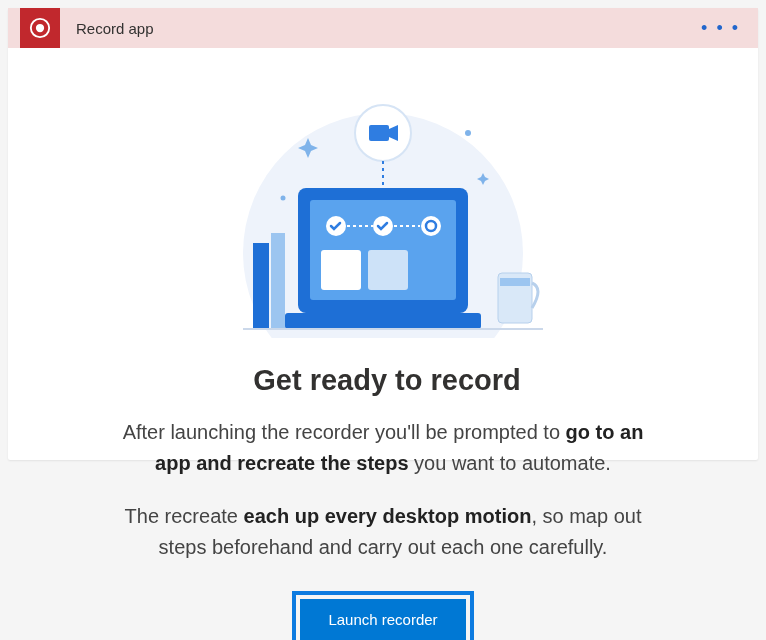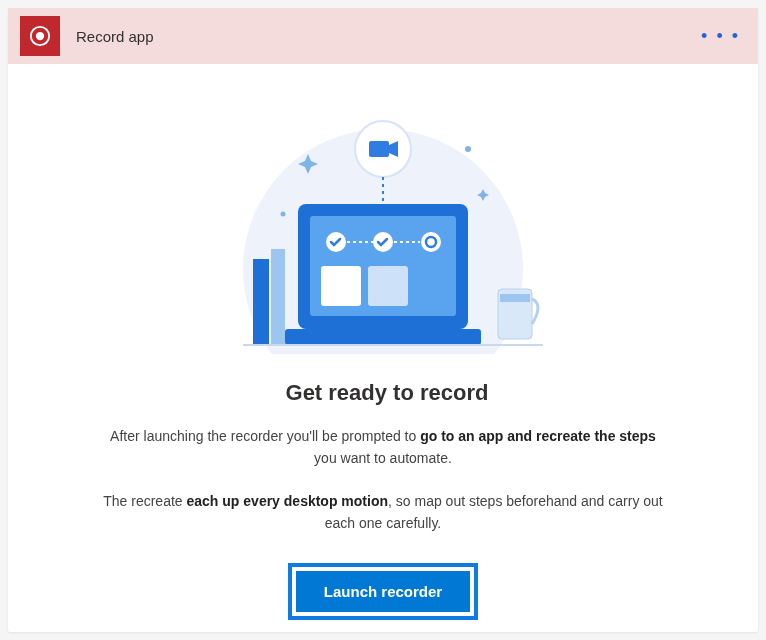--- a/index.html
+++ b/index.html
@@ -12,21 +12,21 @@
       background: #f5f5f5;
       width: 766px;
       height: 640px;
       overflow: hidden;
     }
     .card {
       margin: 8px;
       background: #ffffff;
       border-radius: 2px;
       box-shadow: 0 1px 2px rgba(0,0,0,0.08);
-      height: 624px;
+      height: 452px;
       display: flex;
       flex-direction: column;
     }
     .header {
       background: #f4dcdc;
       height: 56px;
       display: flex;
       align-items: center;
       padding: 0 12px;
       position: relative;
@@ -66,28 +66,28 @@
       align-items: center;
       padding-top: 30px;
     }
     .illustration {
       width: 340px;
       height: 260px;
       position: relative;
       margin-bottom: 26px;
     }
     .heading {
-      font-size: 22px;
+      font-size: 29px;
       color: #323130;
       font-weight: 600;
       margin-bottom: 20px;
       margin-left: 8px;
     }
     .description {
-      font-size: 14px;
+      font-size: 20px;
       color: #444;
       text-align: center;
       max-width: 560px;
       line-height: 1.55;
       margin-bottom: 22px;
     }
     .description strong {
       font-weight: 700;
       color: #222;
     }
@@ -96,21 +96,21 @@
       padding: 4px;
       display: inline-block;
       margin-top: 6px;
     }
     .launch-button {
       background: #0078d4;
       color: #ffffff;
       border: none;
       padding: 12px 28px;
       font-size: 15px;
-      font-weight: 700;
+      font-weight: 400;
       cursor: pointer;
       font-family: inherit;
     }
   </style>
 </head>
 <body>
 
 <div class="card">
   <div class="header">
     <div class="record-icon-box">

